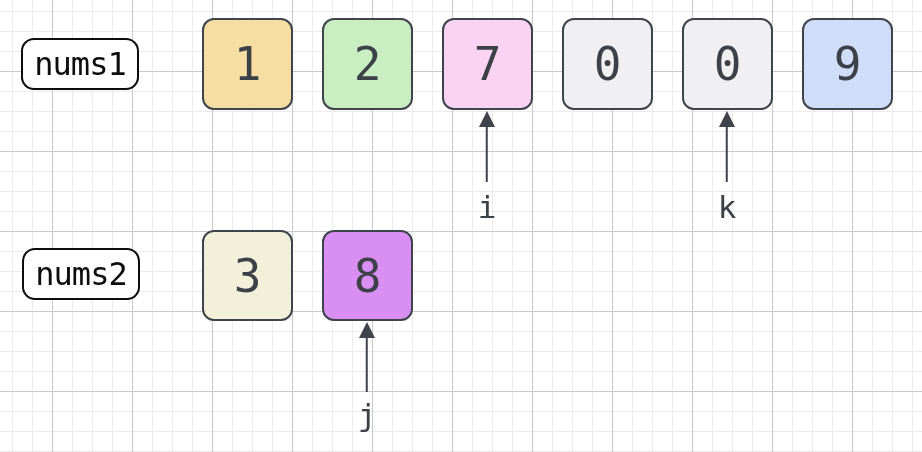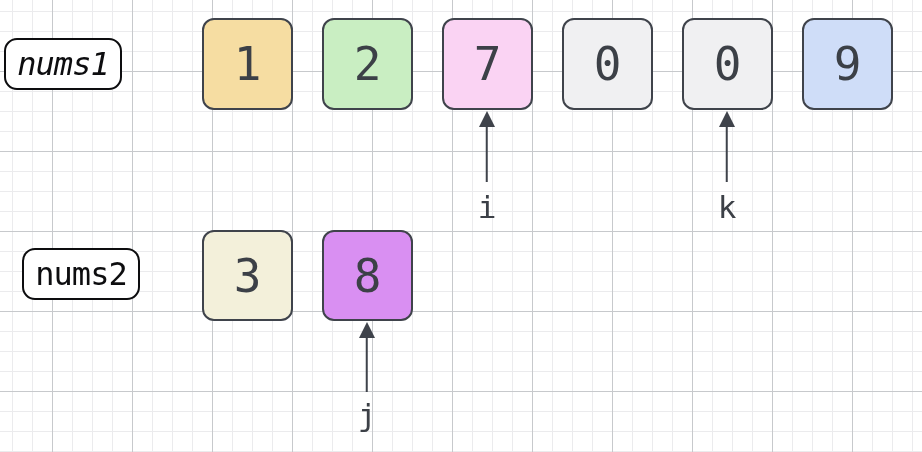--- a/index.html
+++ b/index.html
@@ -71,21 +71,21 @@
     font-size: 31px;
     line-height: 1;
     color: #3c4047;
   }
 </style>
 </head>
 <body>
 
 <div class="canvas">
 
-  <div class="tag" style="left:4px; top:38px;font-style:italic;">
+  <div class="tag" style="left:21px; top:38px;">
     <span>nums1</span>
   </div>
 
   <div class="cell r1" style="left: 202px; background: rgb(246, 221, 162);">
     <span>1</span>
   </div>
   <div class="cell r1" style="left: 322px; background: rgb(201, 238, 194);">
     <span>2</span>
   </div>
   <div class="cell r1" style="left: 442px; background: rgb(250, 211, 243);">

